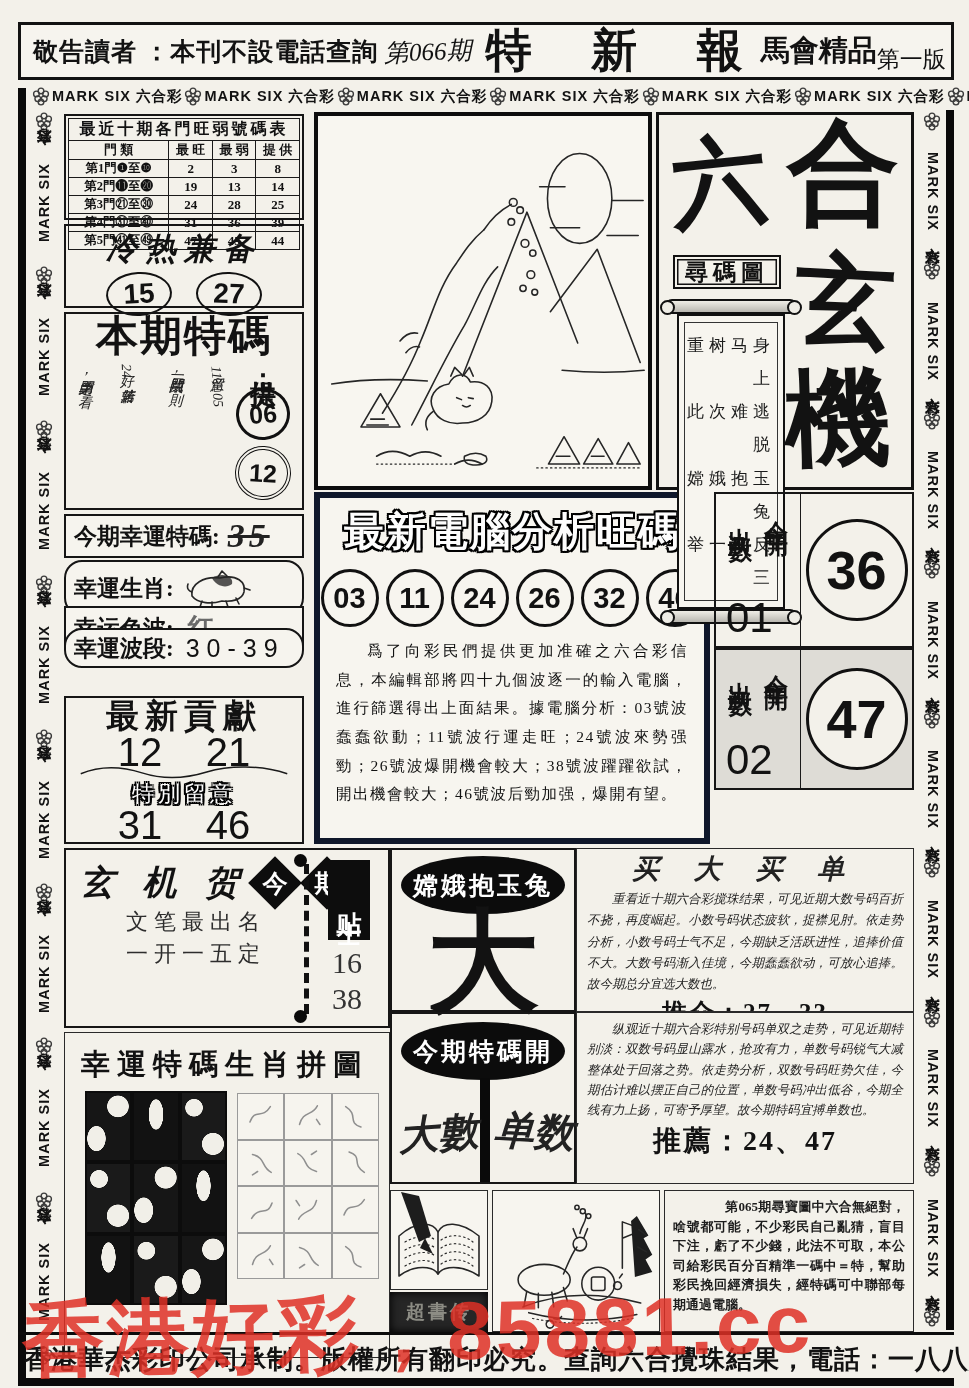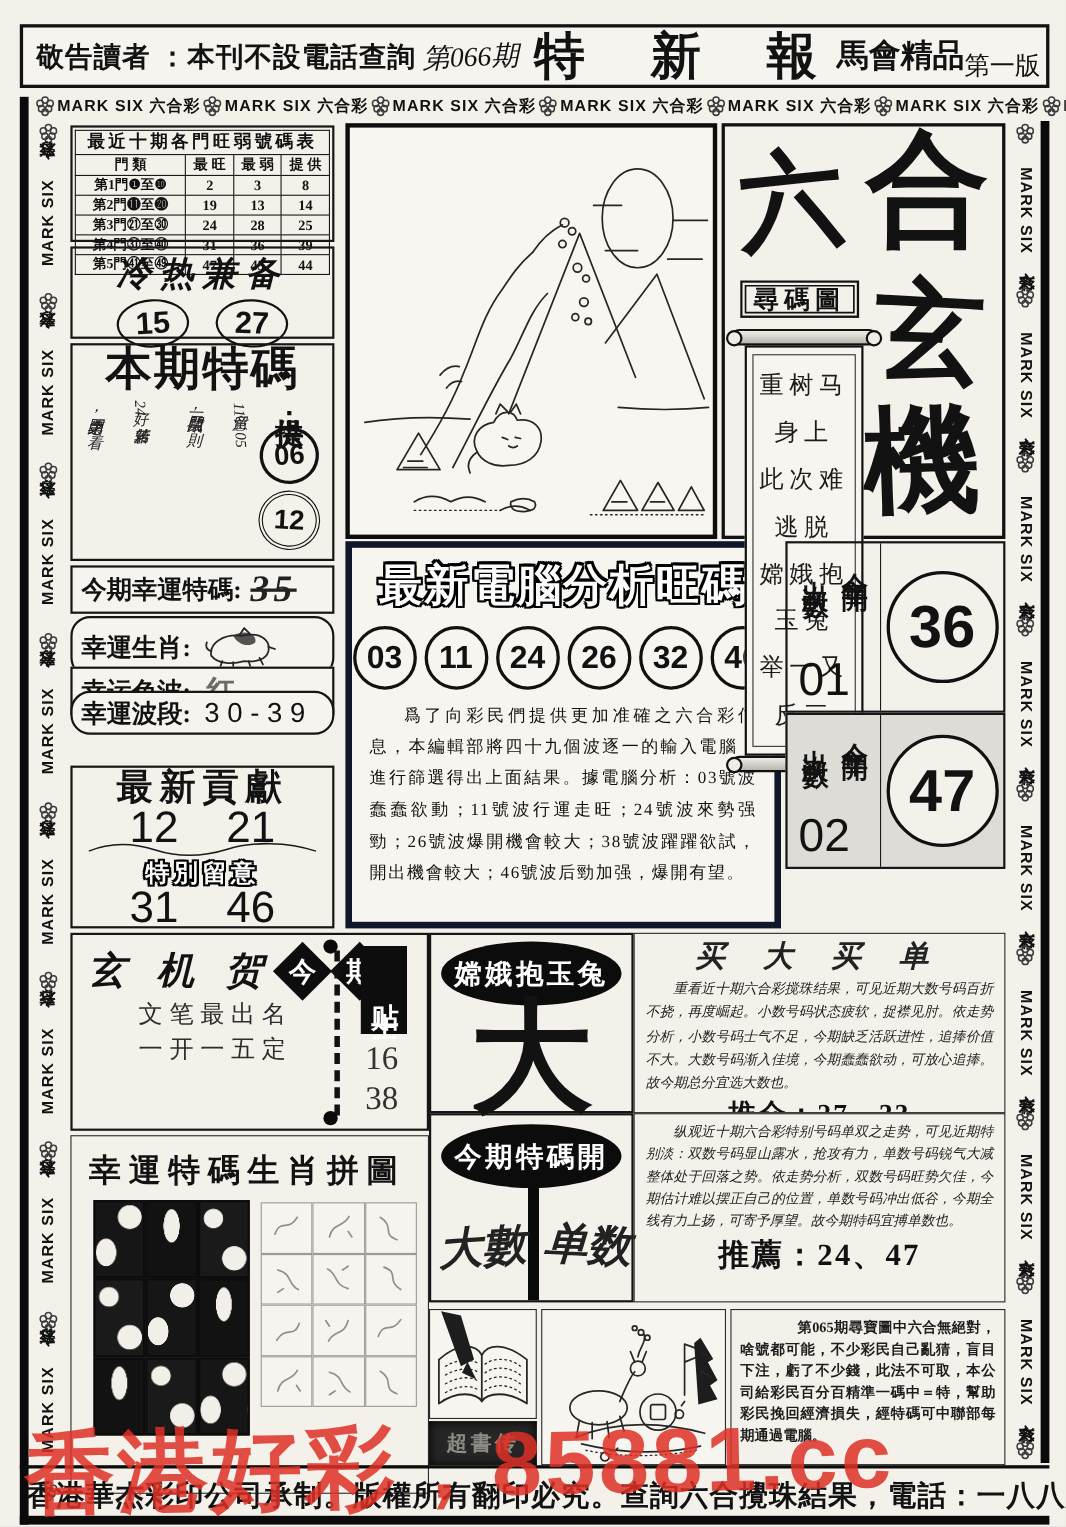--- a/index.html
+++ b/index.html
@@ -53,21 +53,21 @@
   .diamond span{transform:rotate(-45deg);color:#fff;font-size:25px;font-weight:bold}
   .dashline{border-left:5px dashed #111}
   .dot{width:13px;height:13px;border-radius:50%;background:#0a0a0a}
   .tip-tag{background:#0d0d0d;color:#fff;writing-mode:vertical-rl;font-size:25px;font-weight:bold;
            letter-spacing:8px;display:flex;align-items:center;justify-content:center}
   .bigchar{font-weight:900;line-height:1;font-family:"Liberation Serif",serif}
   .sealbox{border:2px solid #111;box-shadow:0 0 0 2px #f3f1ea inset,0 0 0 3.5px #111 inset;
            display:flex;align-items:center;justify-content:center;font-weight:900;letter-spacing:5px}
   .roller{height:11px;border:2px solid #111;border-radius:7px;background:linear-gradient(#efede6,#b9b7b0);position:relative}
   .roller i{position:absolute;top:-1px;width:11px;height:11px;border:2px solid #111;border-radius:50%;background:#efede6}
-  .poem{font-size:22px;letter-spacing:5px;line-height:1.95;text-align:center;color:#1c1c1c}
+  .poem{font-size:17px;letter-spacing:5px;line-height:1.95;text-align:right;color:#1c1c1c}
   .appcell{display:flex}
   .applabels{position:relative;width:84px;border-right:1.5px solid #1a1a1a}
   .applabels .vl{position:absolute;writing-mode:vertical-rl;font-size:24px;font-weight:bold;letter-spacing:6px}
   .appcount{position:absolute;left:10px;bottom:4px;font-size:42px;font-family:"Liberation Sans",sans-serif}
   .bignum{width:96px;height:96px;border:3px solid #111;border-radius:50%;display:flex;align-items:center;
           justify-content:center;font-size:54px;font-weight:bold;font-family:"Liberation Sans",sans-serif}
   .ellipse-hd{background:#0c0c0c;border-radius:50%;color:#fff;display:flex;align-items:center;justify-content:center;
               font-size:25px;font-weight:bold;letter-spacing:3px;white-space:nowrap}
   .hand{font-style:italic;color:#222}
   .rec{font-weight:900;font-size:25px;letter-spacing:2px;white-space:nowrap}
@@ -323,21 +323,21 @@
 
   <div class="abs bx" style="left:64px;top:696px;width:240px;height:148px">
     <div style="font-size:33px;font-weight:900;text-align:center;letter-spacing:6px;line-height:1.1">最新貢獻</div>
     <div style="display:flex;justify-content:space-around;padding:0 30px;margin-top:-4px">
       <span class="sans" style="font-size:40px">12</span>
       <span class="sans" style="font-size:40px">21</span>
     </div>
     <svg class="wavy" viewBox="0 0 236 16" style="width:236px;height:14px;margin-top:-10px">
       <path d="M0 10 C24 0,48 2,70 9 S118 16,144 8 S206 0,236 10" fill="none" stroke="#1a1a1a" stroke-width="1.6"></path>
     </svg>
-    <div class="outline" style="font-size:22px;font-weight:700;text-align:center;letter-spacing:4px">特別留意</div>
+    <div class="outline" style="font-size:22px;font-weight:400;text-align:center;letter-spacing:4px">特別留意</div>
     <div style="display:flex;justify-content:space-around;padding:0 30px;margin-top:-6px">
       <span class="sans" style="font-size:40px">31</span>
       <span class="sans" style="font-size:40px">46</span>
     </div>
   </div>
 
   <div class="abs bx" style="left:64px;top:848px;width:326px;height:180px">
     <div style="display:flex;align-items:center;padding:10px 0 0 14px">
       <span class="caltitle" style="font-size:34px;letter-spacing:10px">玄 机 贺</span>
       <span class="diamond">

